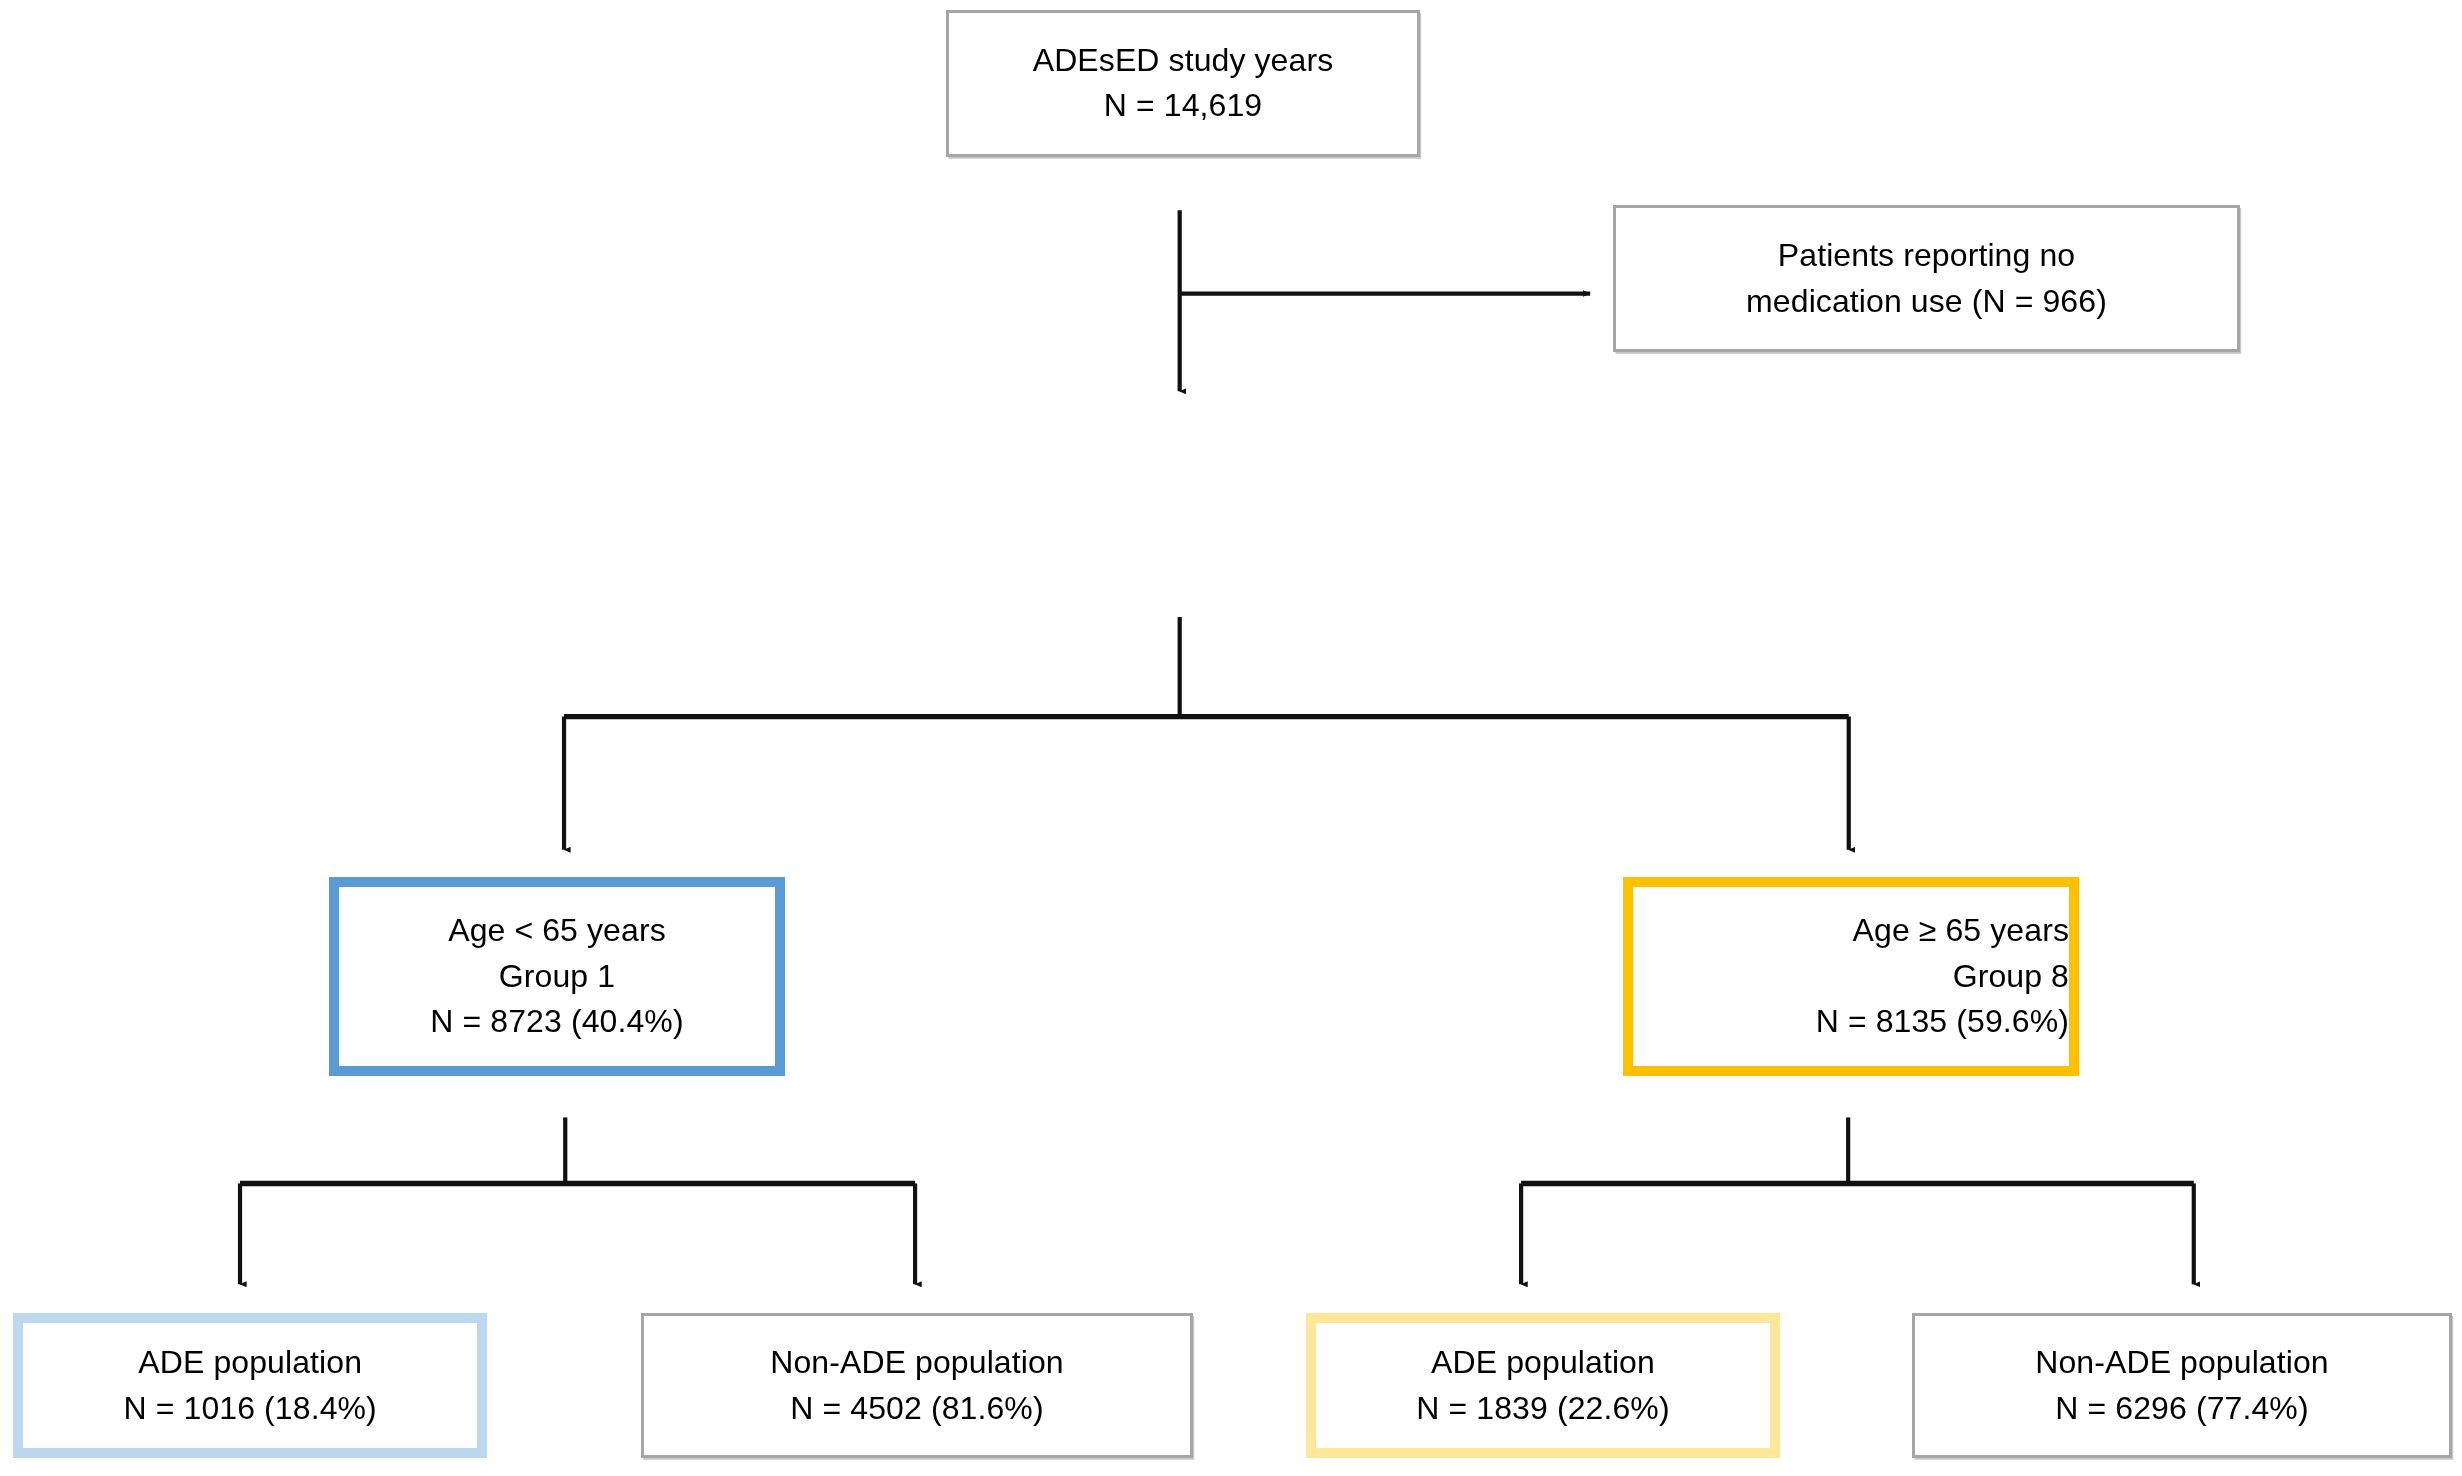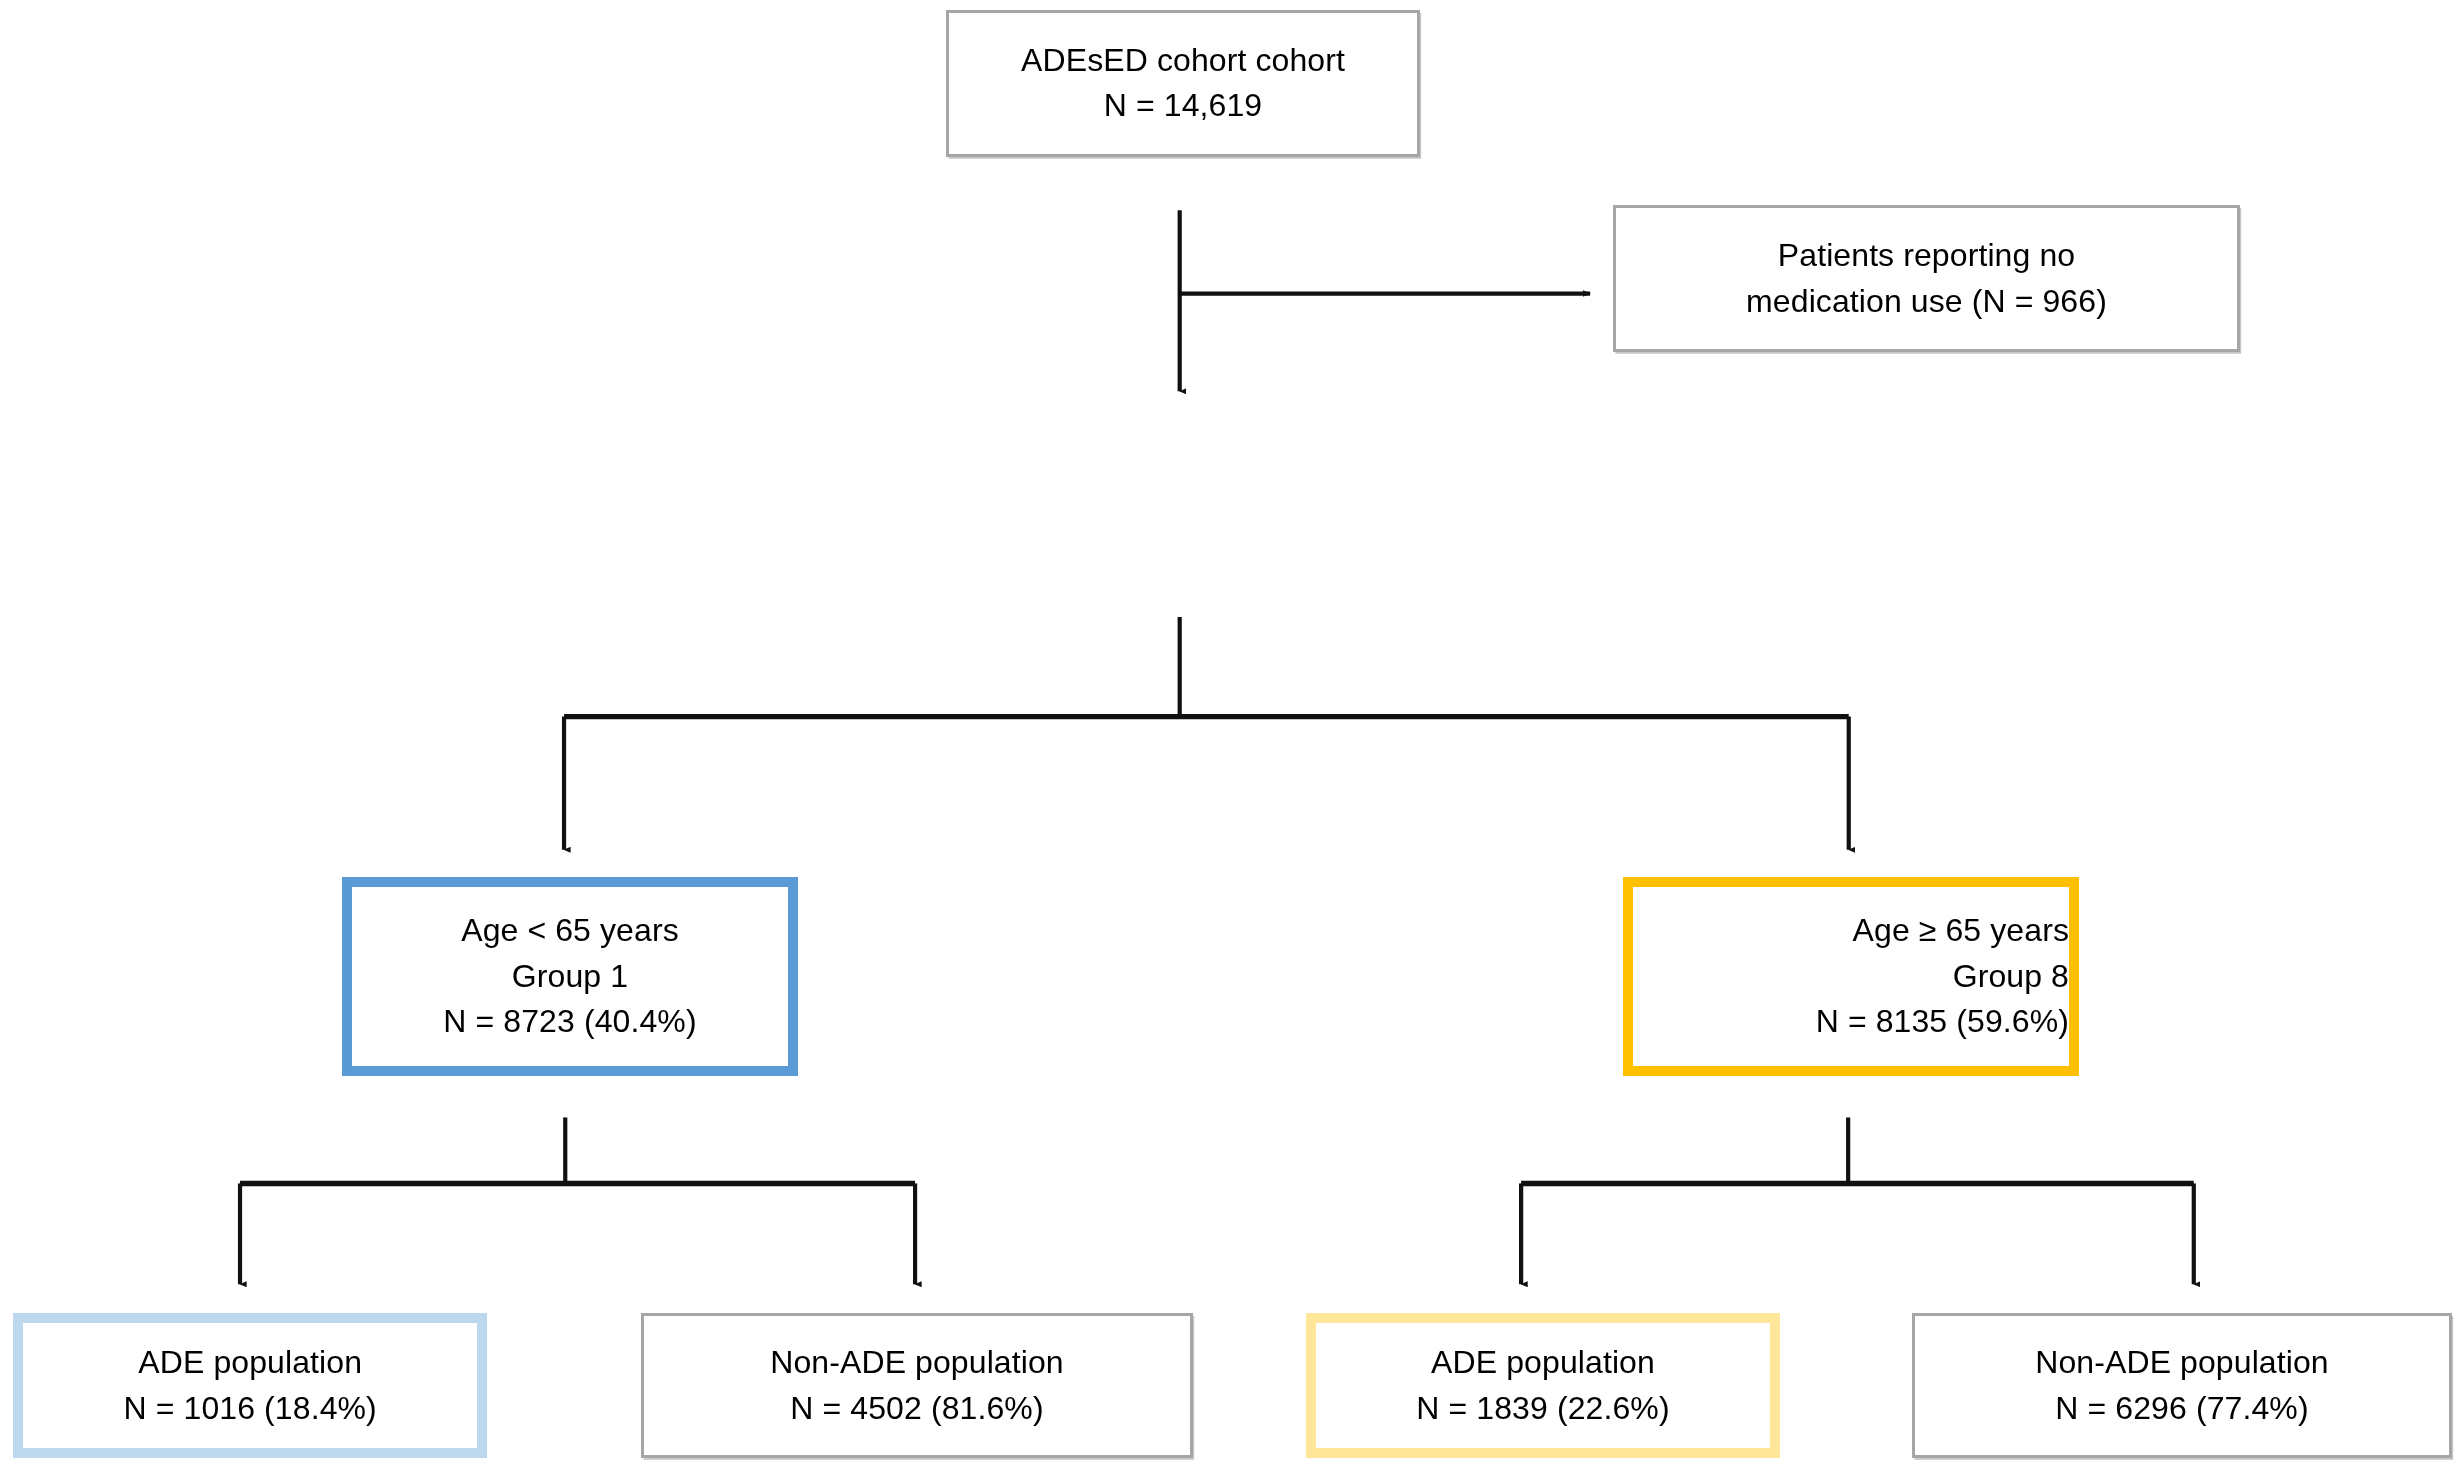--- a/index.html
+++ b/index.html
@@ -37,21 +37,21 @@
     font-size: 32px;
     line-height: 1.42;
     letter-spacing: 0.1px;
   }
   .node .line {
     display: block;
     white-space: nowrap;
   }
   
   .bd-gray    { border: 3px solid #a6a6a6; box-shadow: 1.8px 2.4px 0 -0.6px #c9c9c9; }
-  .bd-blue    { border: 10.2px solid #5b9bd5; margin-left: 13px; }
+  .bd-blue    { border: 10.2px solid #5b9bd5; }
   .bd-yellow  { border: 10.2px solid #ffc000; align-items: flex-end; }
   .bd-ltblue  { border: 10.2px solid #bdd7ee; }
   .bd-ltyellow{ border: 10.2px solid #ffe699; }
 </style>
 </head>
 <body>
 
 <div id="canvas">
 
   <svg class="connectors" viewBox="0 0 4103 2461">
@@ -88,21 +88,21 @@
 
     <g>
       <line x1="3080" y1="1862" x2="3080" y2="1972" stroke="#111111" stroke-width="7"></line>
       <line x1="2535" y1="1972" x2="3656" y2="1972" stroke="#111111" stroke-width="9"></line>
       <line x1="2535" y1="1972" x2="2535" y2="2140" stroke="#111111" stroke-width="7" marker-end="url(#arrowDown)"></line>
       <line x1="3656" y1="1972" x2="3656" y2="2140" stroke="#111111" stroke-width="7" marker-end="url(#arrowDown)"></line>
     </g>
   </svg>
 
   <div class="node bd-gray" style="left:946px; top:9.6px; width:474px; height:147px;">
-    <span class="line">ADEsED cohort cohort</span>
+    <span class="line">ADEsED study years</span>
     <span class="line">N = 14,619</span>
   </div>
 
   <div class="node bd-gray" style="left:1613px; top:205px; width:627px; height:147px;">
     <span class="line">Patients reporting no</span>
     <span class="line">medication use (N = 966)</span>
   </div>
 
 
   <div class="node bd-blue" style="left:329px; top:877px; width:456px; height:199px;">

